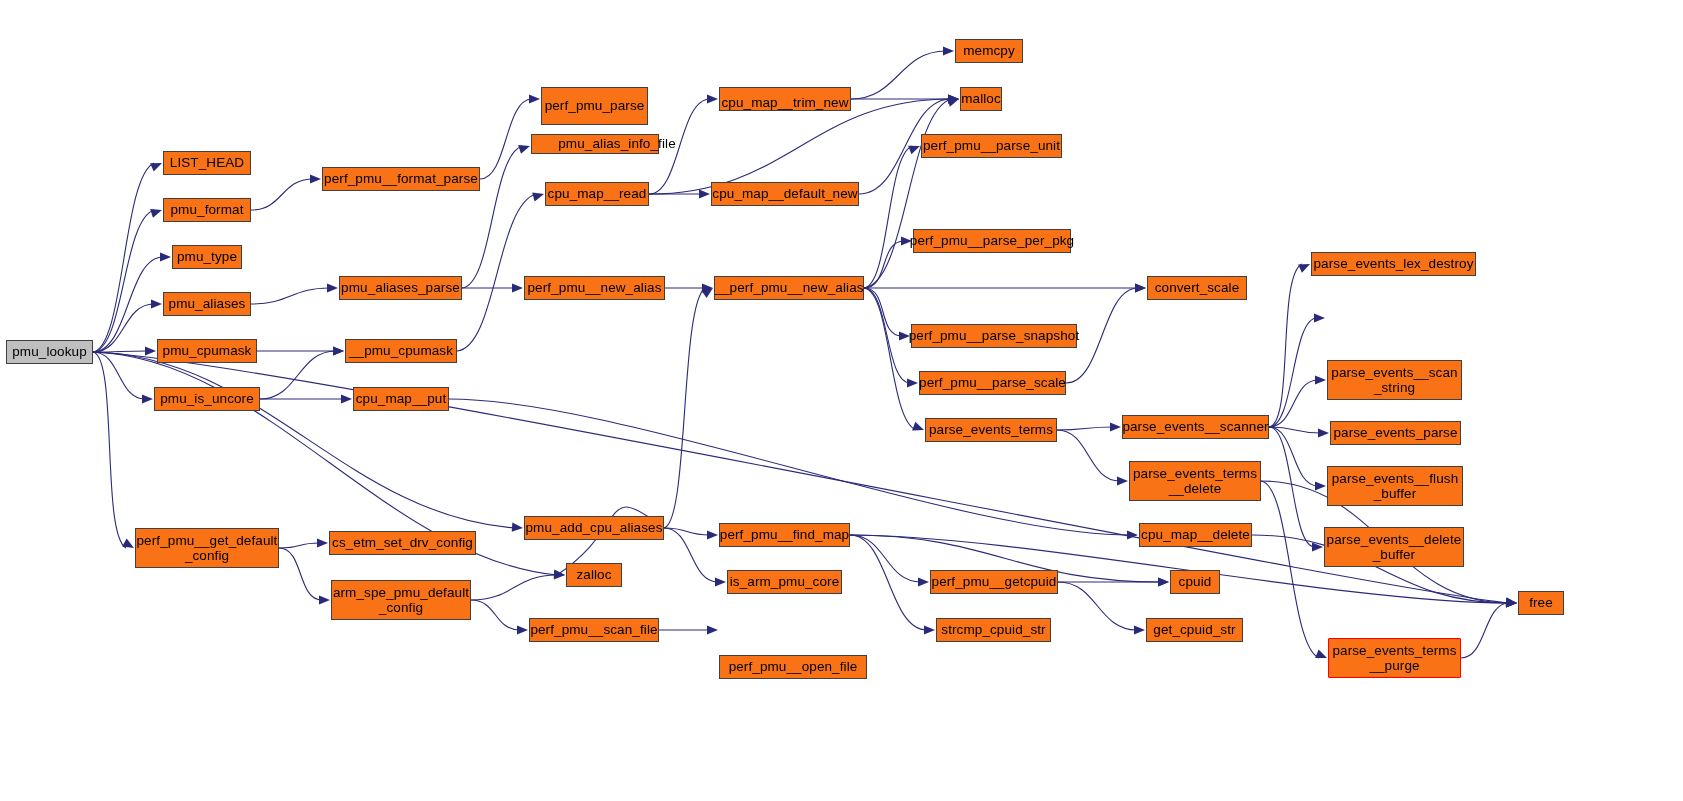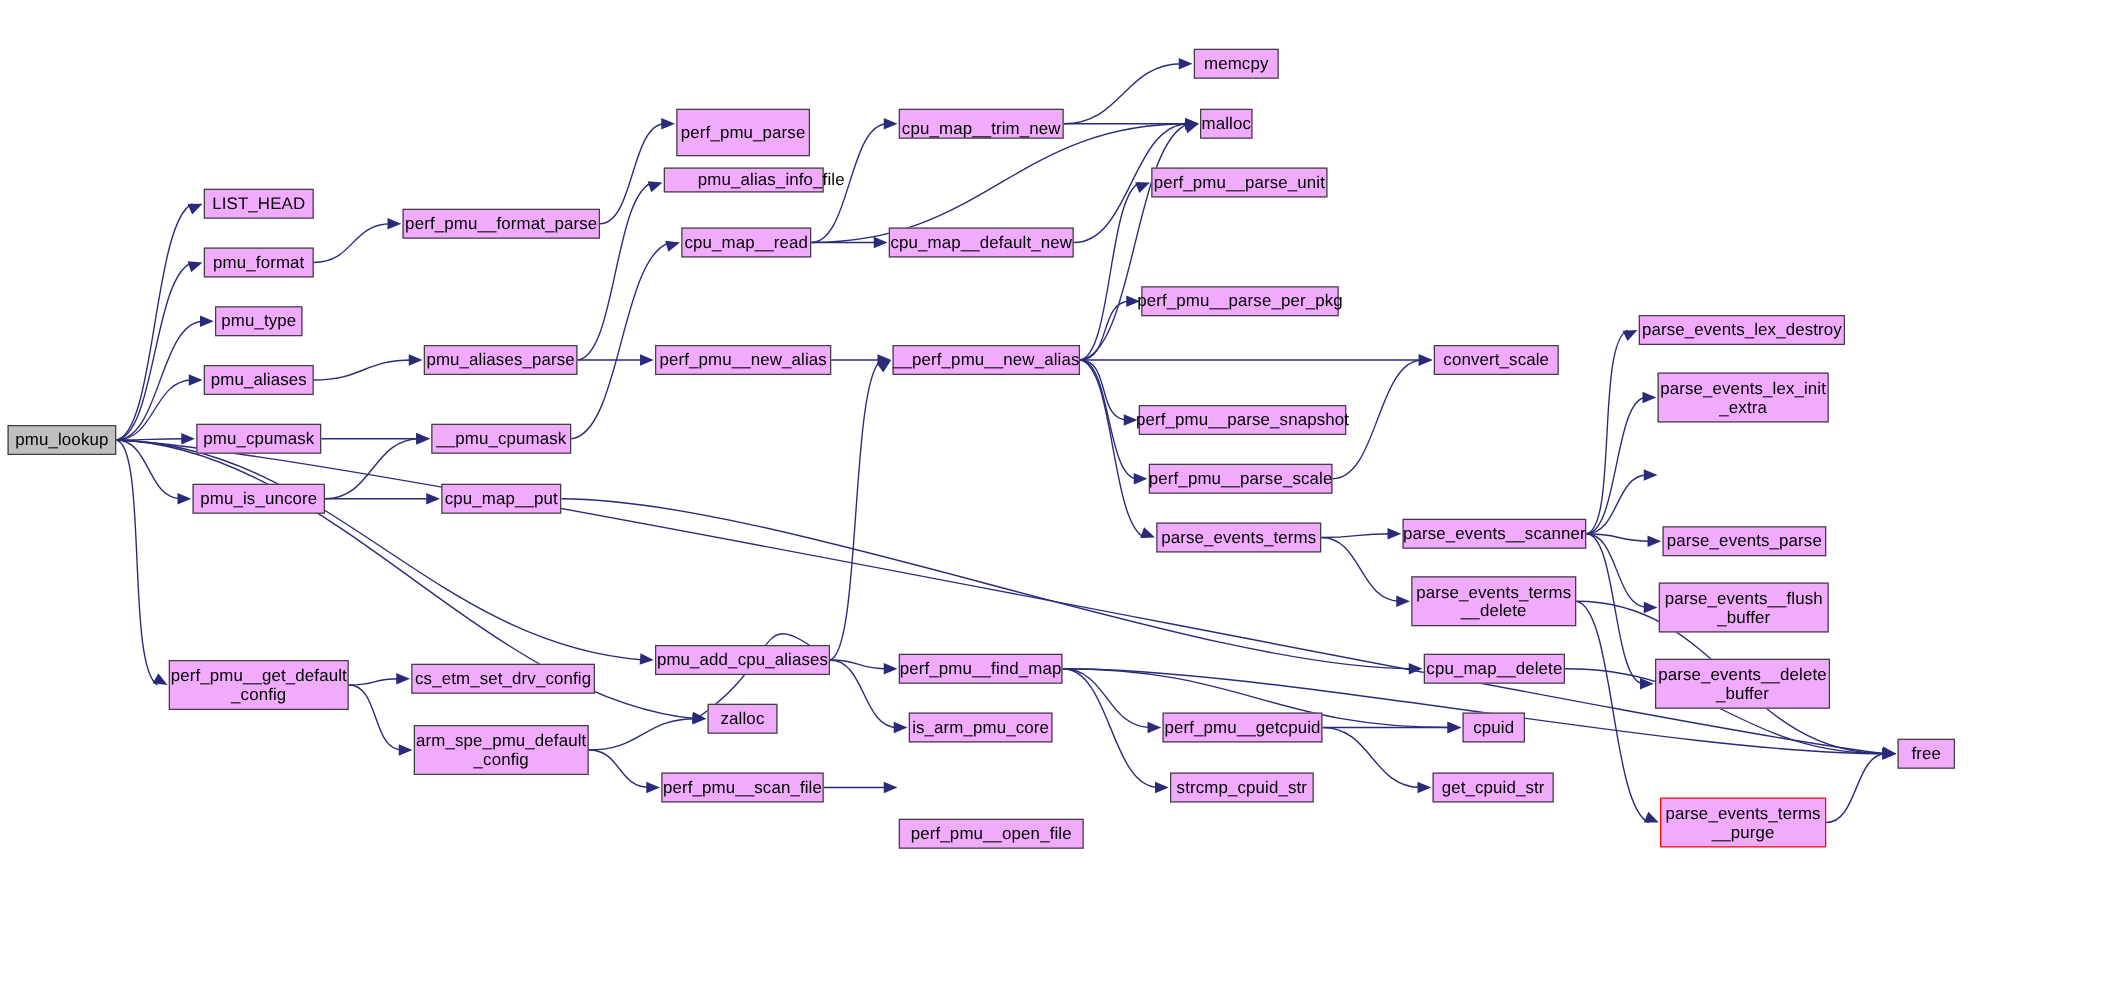--- a/index.html
+++ b/index.html
@@ -20,21 +20,21 @@
     position: absolute;
     left: 0; top: 0;
     width: 1683px;
     height: 801px;
     pointer-events: none;
   }
   .node {
     position: absolute;
     box-sizing: border-box;
     border: 1px solid #404040;
-    background: #f0abfc;
+    background: #f97316;
     color: #000000;
     font-size: 13.5px;
     line-height: 1.12;
     display: flex;
     align-items: center;
     justify-content: center;
     text-align: center;
     white-space: pre-line;
     letter-spacing: 0.1px;
     z-index: 5;
@@ -226,22 +226,22 @@
     <div class="node" style="left: 930px; top: 570px; width: 128px; height: 24px;"><span>perf_pmu__getcpuid</span></div>
     <div class="node" style="left: 936px; top: 618px; width: 115px; height: 24px;"><span>strcmp_cpuid_str</span></div>
     <div class="node" style="left: 1147px; top: 276px; width: 100px; height: 24px;"><span>convert_scale</span></div>
     <div class="node" style="left: 1122px; top: 415px; width: 147px; height: 24px;"><span>parse_events__scanner</span></div>
     <div class="node" style="left: 1129px; top: 461px; width: 132px; height: 40px;"><span>parse_events_terms
 __delete</span></div>
     <div class="node" style="left: 1139px; top: 523px; width: 113px; height: 24px;"><span>cpu_map__delete</span></div>
     <div class="node" style="left: 1170px; top: 570px; width: 50px; height: 24px;"><span>cpuid</span></div>
     <div class="node" style="left: 1146px; top: 618px; width: 97px; height: 24px;"><span>get_cpuid_str</span></div>
     <div class="node" style="left: 1311px; top: 252px; width: 165px; height: 24px;"><span>parse_events_lex_destroy</span></div>
-    <div class="node" style="left: 1326px; top: 298px; width: 137px; height: 40px;"><span>parse_events_lex_init
-_extra</span></div>
+    <div class="node" style="left: 1327px; top: 360px; width: 135px; height: 40px;"><span>parse_events__scan
+_string</span></div>
     <div class="node" style="left: 1330px; top: 421px; width: 131px; height: 24px;"><span>parse_events_parse</span></div>
     <div class="node" style="left: 1327px; top: 466px; width: 136px; height: 40px;"><span>parse_events__flush
 _buffer</span></div>
     <div class="node" style="left: 1324px; top: 527px; width: 140px; height: 40px;"><span>parse_events__delete
 _buffer</span></div>
     <div class="node highlight" style="left: 1328px; top: 638px; width: 133px; height: 40px;"><span>parse_events_terms
 __purge</span></div>
     <div class="node" style="left: 1518px; top: 591px; width: 46px; height: 24px;"><span>free</span></div>
   </div>
 

